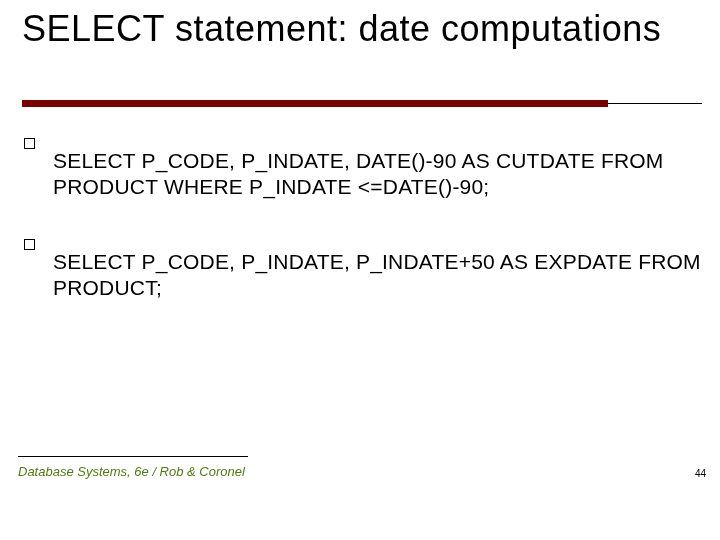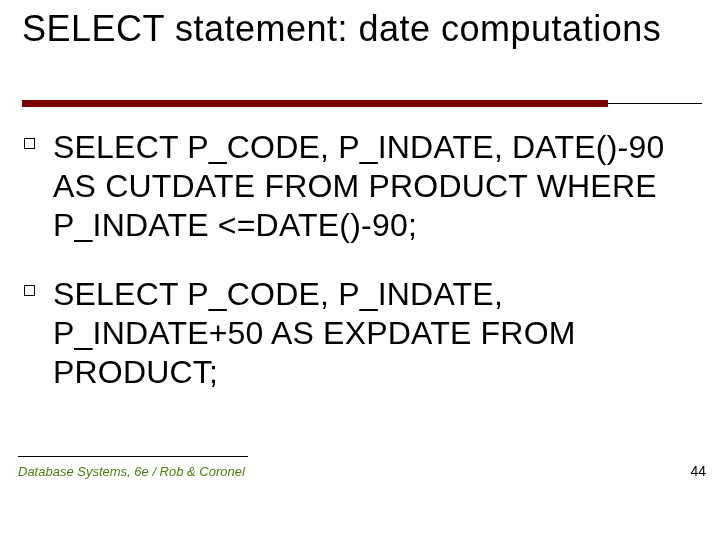--- a/index.html
+++ b/index.html
@@ -56,23 +56,24 @@
   .bullet {
     width: 11px;
     height: 11px;
     border: 1.5px solid #000;
     margin-top: 10px;
     margin-right: 18px;
     flex-shrink: 0;
     box-sizing: border-box;
   }
   .item-text {
-    font-size: 32px;
+    font-size: 21px;
     line-height: 1.22;
     letter-spacing: 0.2px;
+    margin-top: 20px;
   }
   .footer-line {
     position: absolute;
     left: 18px;
     bottom: 38px;
     width: 230px;
     height: 1px;
     background: #000;
   }
   .footer-text {
@@ -81,21 +82,21 @@
     bottom: 16px;
     font-family: Liberation Sans, sans-serif;
     font-style: italic;
     font-size: 13px;
     color: #4d7c0f;
   }
   .page-num {
     position: absolute;
     right: 14px;
     bottom: 16px;
-    font-size: 14px;
+    font-size: 10px;
     color: #000;
   }
 </style>
 </head>
 <body>
 
 <div class="slide">
 
   <div class="title">SELECT statement: date computations</div>
 

